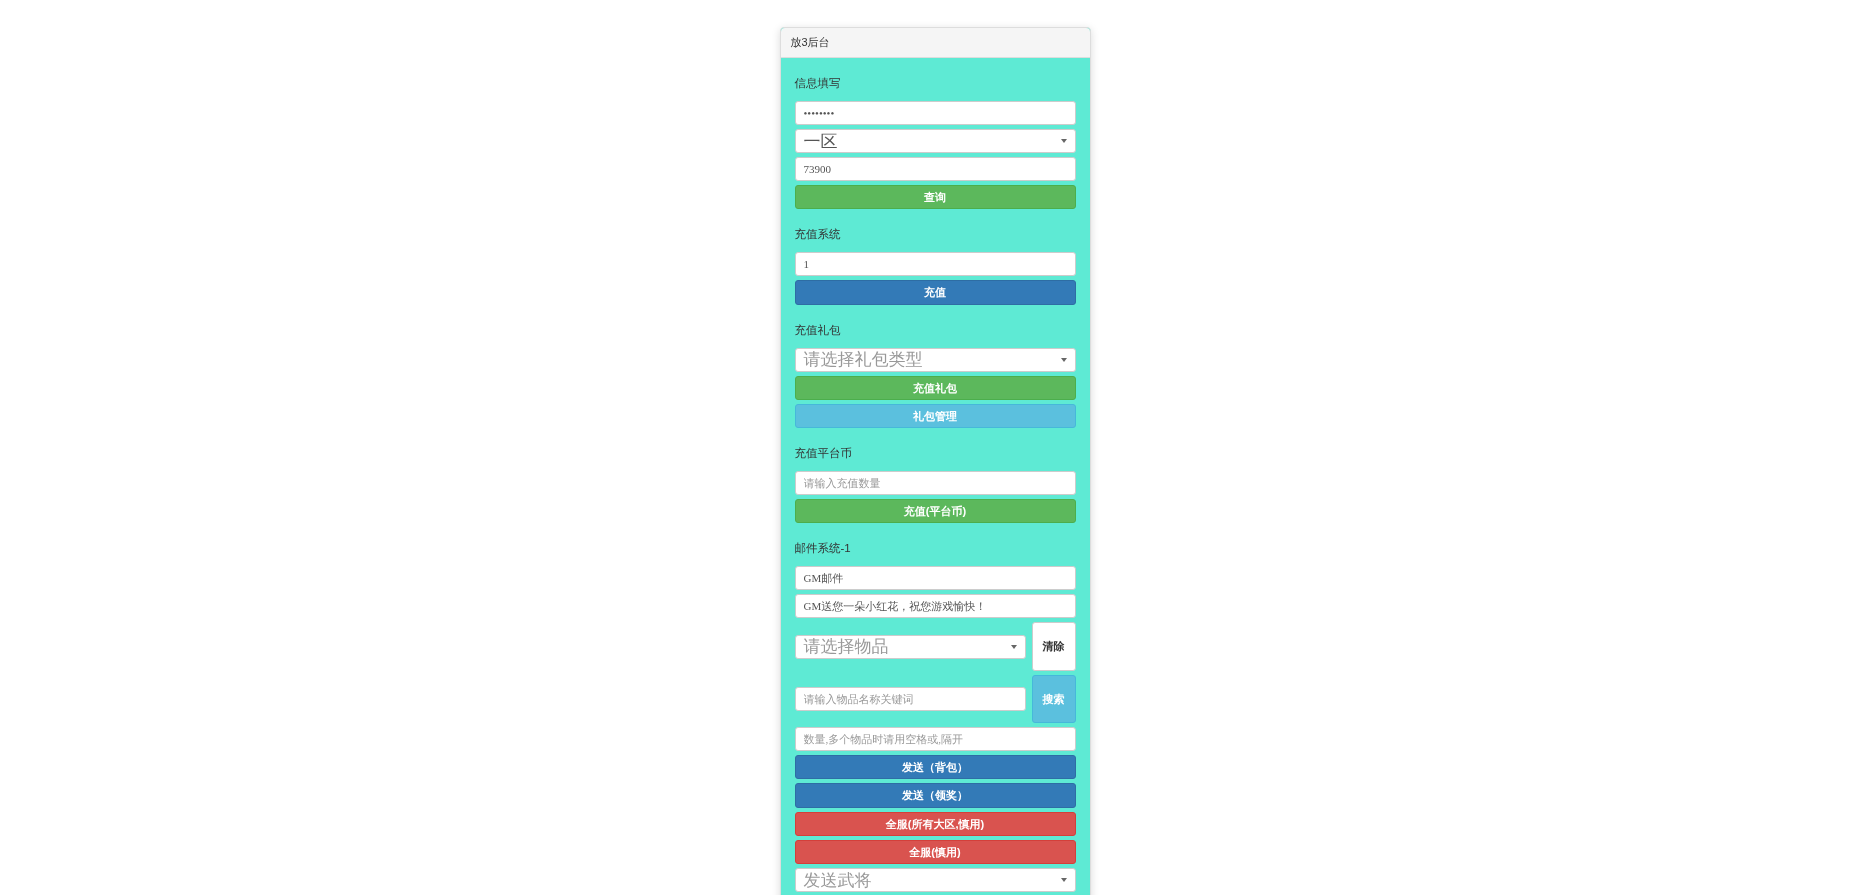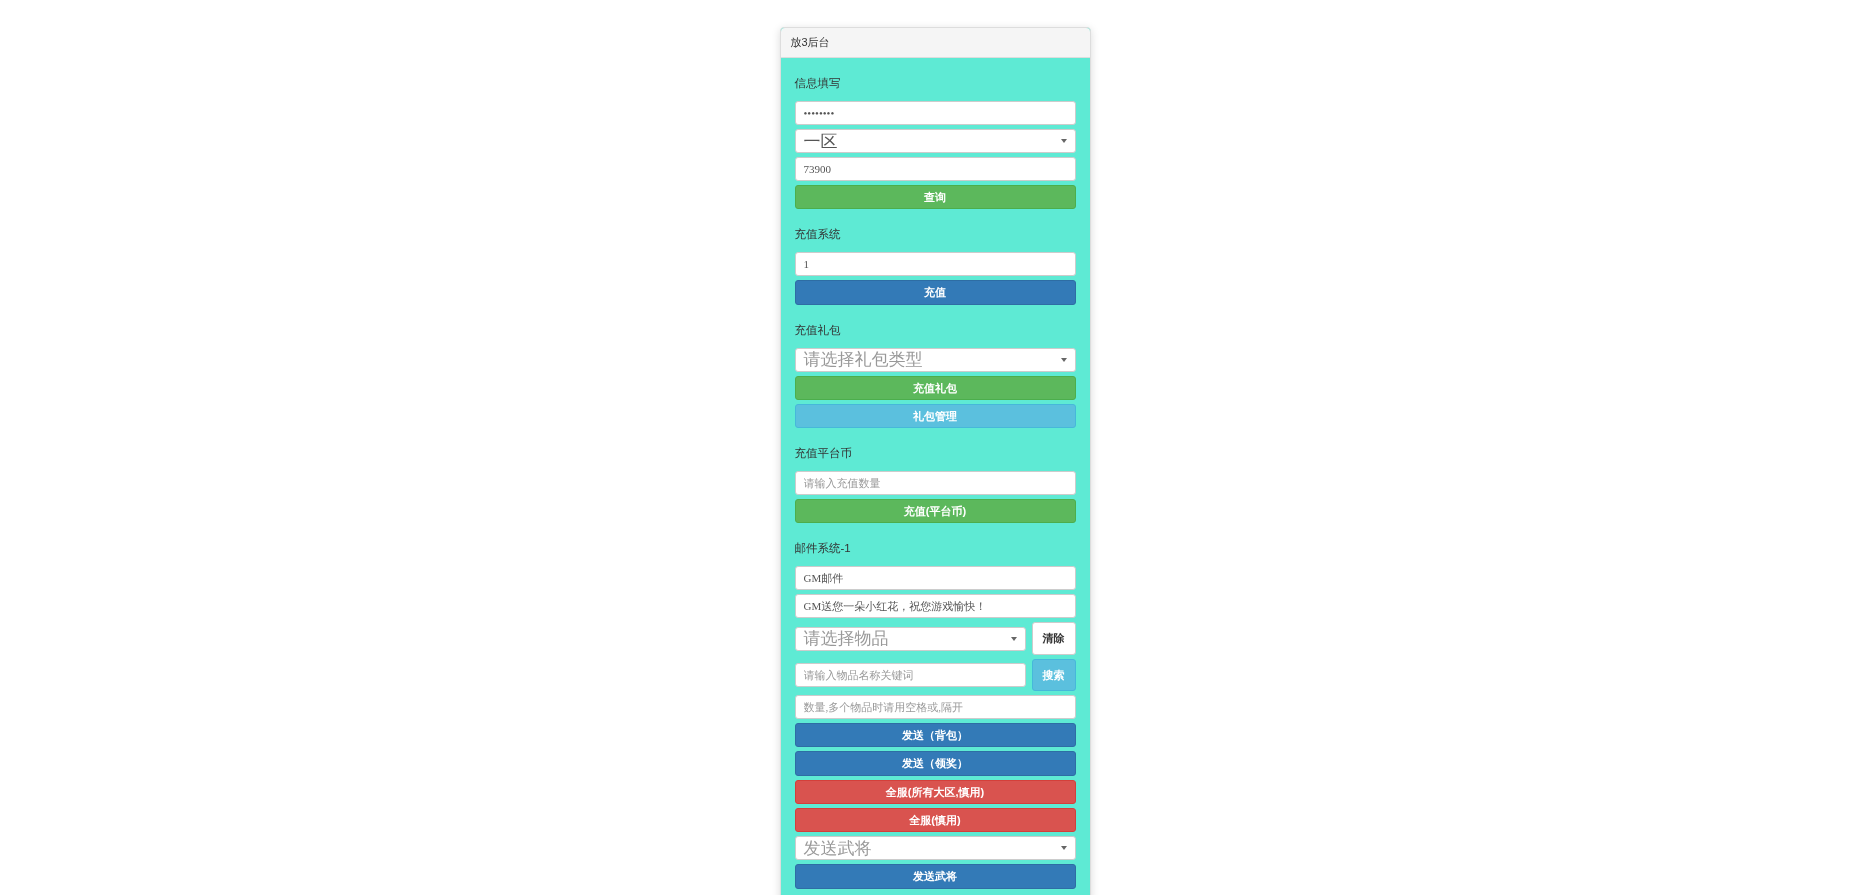--- a/index.html
+++ b/index.html
@@ -102,21 +102,21 @@
       margin-bottom: 4px;
       align-items: center;
     }
     .input-group .select-wrap,
     .input-group .form-control {
       flex: 1;
       margin-bottom: 0;
     }
     .input-group .btn-side {
       width: auto;
-      padding: 8px 10px;
+      padding: 16px 10px;
       margin-bottom: 0;
       white-space: nowrap;
       font-size: 11px;
     }
     .gap { height: 10px; }
     ::-webkit-scrollbar { width: 17px; }
     ::-webkit-scrollbar-track { background: #f1f1f1; }
     ::-webkit-scrollbar-thumb { background: #c1c1c1; }
     ::-webkit-scrollbar-button {
       display: block;

